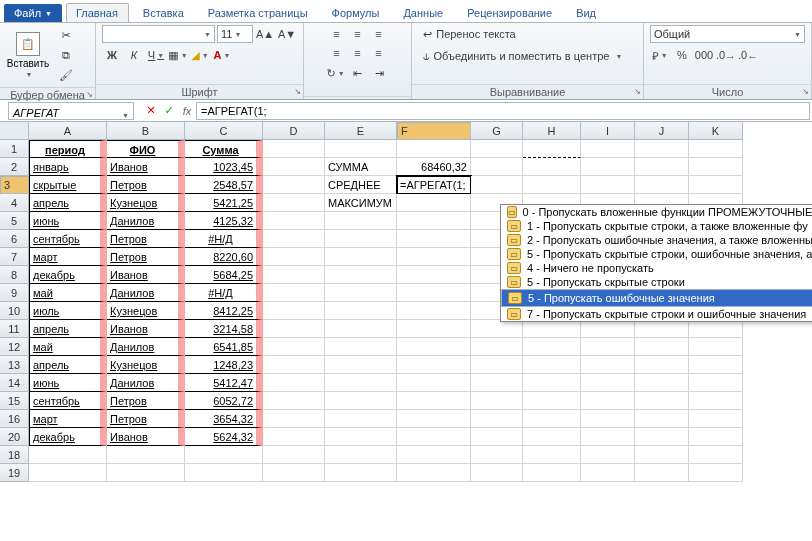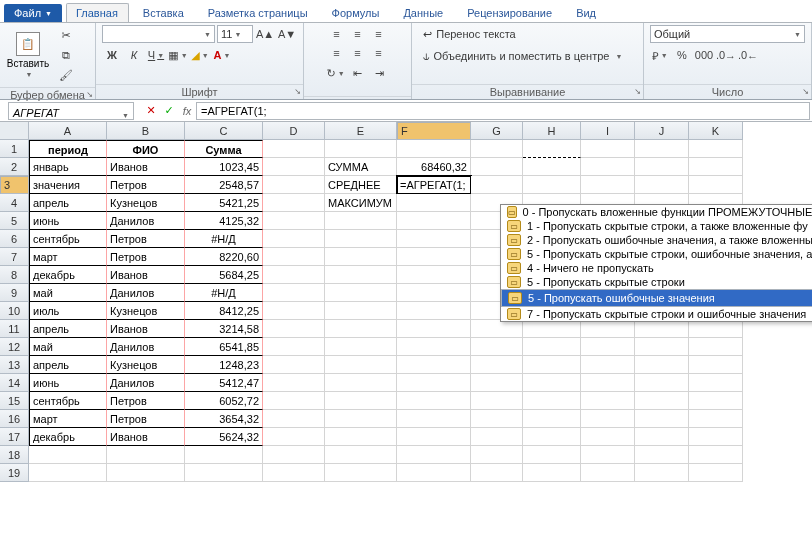--- a/index.html
+++ b/index.html
@@ -32,21 +32,21 @@
   .sheet { position:relative; }
   .col-header-row { display:flex; height:18px; }
   .select-all { width:29px; height:18px; background:#e7ecf0; border-right:1px solid #b3bcc6; border-bottom:1px solid #b3bcc6; }
   .col-head { height:18px; background:linear-gradient(#f2f5f8,#e2e7ec); border-right:1px solid #b3bcc6; border-bottom:1px solid #b3bcc6; text-align:center; line-height:18px; color:#333; }
   .row { display:flex; height:18px; }
   .row-head { width:29px; background:linear-gradient(#f2f5f8,#e2e7ec); border-right:1px solid #b3bcc6; border-bottom:1px solid #b3bcc6; text-align:center; line-height:18px; color:#333; }
   .cell { height:18px; border-right:1px solid #d4d4d4; border-bottom:1px solid #d4d4d4; padding:0 3px; line-height:18px; overflow:hidden; white-space:nowrap; background:#fff; }
   .c-A { width:78px; } .c-B { width:78px; } .c-C { width:78px; } .c-D { width:62px; }
   .c-E { width:72px; } .c-F { width:74px; } .c-G { width:52px; } .c-H { width:58px; }
   .c-I { width:54px; } .c-J { width:54px; } .c-K { width:54px; }
-  .bordered { border-right:1px solid #fca5a5; border-bottom:1px solid #000; }
+  .bordered { border-right:7px solid #fca5a5; border-bottom:1px solid #000;text-decoration:underline; }
   .bordered.top { border-top:1px solid #000; }
   .bordered.left { border-left:1px solid #000; }
   .bold { font-weight:700; }
   .center { text-align:center; }
   .right { text-align:right; }
   .active-cell { background:#fff; outline:2px solid #000; outline-offset:-1px; }
   .row-head.sel, .col-head.sel { background:#f0c36d; }
 
   .tooltip-list { position:absolute; left:500px; top:82px; background:#fff; border:1px solid #888; box-shadow:2px 2px 4px rgba(0,0,0,.25); font-size:11px; max-width:320px; }
   .tooltip-item { display:flex; align-items:center; gap:6px; padding:1px 6px; white-space:nowrap; overflow:hidden; }
@@ -253,21 +253,21 @@
         <div class="cell c-E ">СУММА</div>
         <div class="cell c-F right ">68460,32</div>
         <div class="cell c-G "></div>
         <div class="cell c-H "></div>
         <div class="cell c-I "></div>
         <div class="cell c-J "></div>
         <div class="cell c-K "></div>
       </div>
       <div class="row">
         <div class="row-head sel">3</div>
-        <div class="cell c-A bordered left ">значения</div>
+        <div class="cell c-A bordered left ">скрытые</div>
         <div class="cell c-B bordered ">Петров</div>
         <div class="cell c-C bordered right ">2548,57</div>
         <div class="cell c-D "></div>
         <div class="cell c-E ">СРЕДНЕЕ</div>
         <div class="cell c-F active-cell">=АГРЕГАТ(1;</div>
         <div class="cell c-G "></div>
         <div class="cell c-H "></div>
         <div class="cell c-I "></div>
         <div class="cell c-J "></div>
         <div class="cell c-K "></div>
@@ -448,21 +448,21 @@
         <div class="cell c-D "></div>
         <div class="cell c-E "></div>
         <div class="cell c-F "></div>
         <div class="cell c-G "></div>
         <div class="cell c-H "></div>
         <div class="cell c-I "></div>
         <div class="cell c-J "></div>
         <div class="cell c-K "></div>
       </div>
       <div class="row">
-        <div class="row-head">17</div>
+        <div class="row-head">20</div>
         <div class="cell c-A bordered left ">декабрь</div>
         <div class="cell c-B bordered ">Иванов</div>
         <div class="cell c-C bordered right ">5624,32</div>
         <div class="cell c-D "></div>
         <div class="cell c-E "></div>
         <div class="cell c-F "></div>
         <div class="cell c-G "></div>
         <div class="cell c-H "></div>
         <div class="cell c-I "></div>
         <div class="cell c-J "></div>

